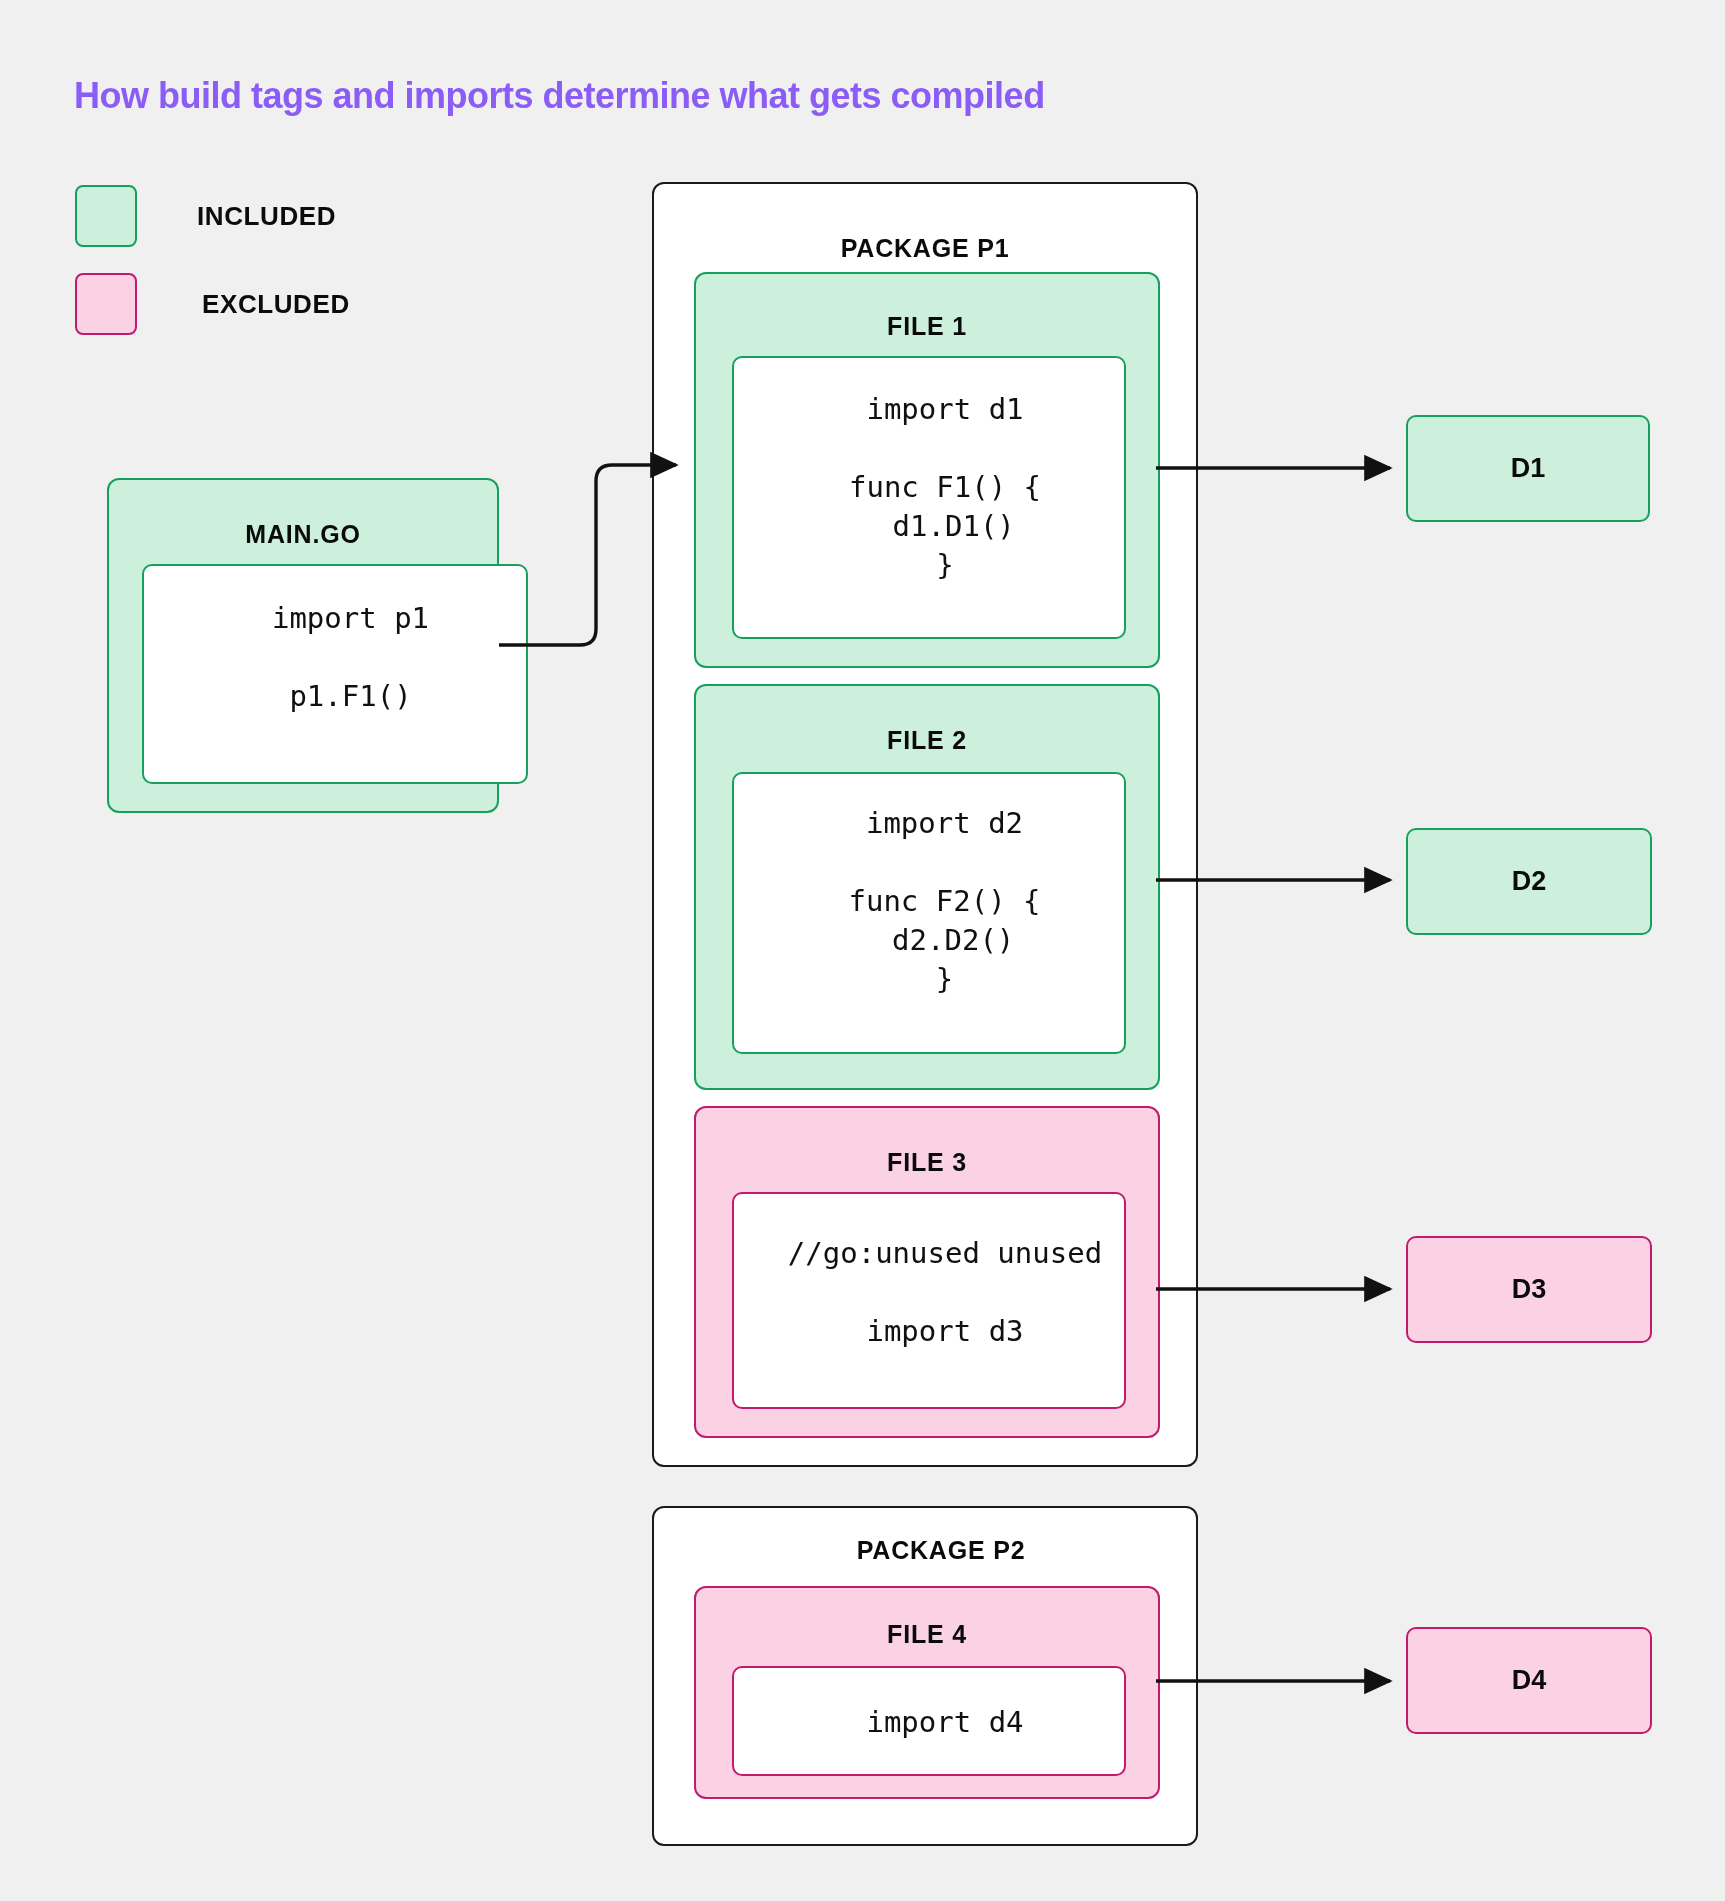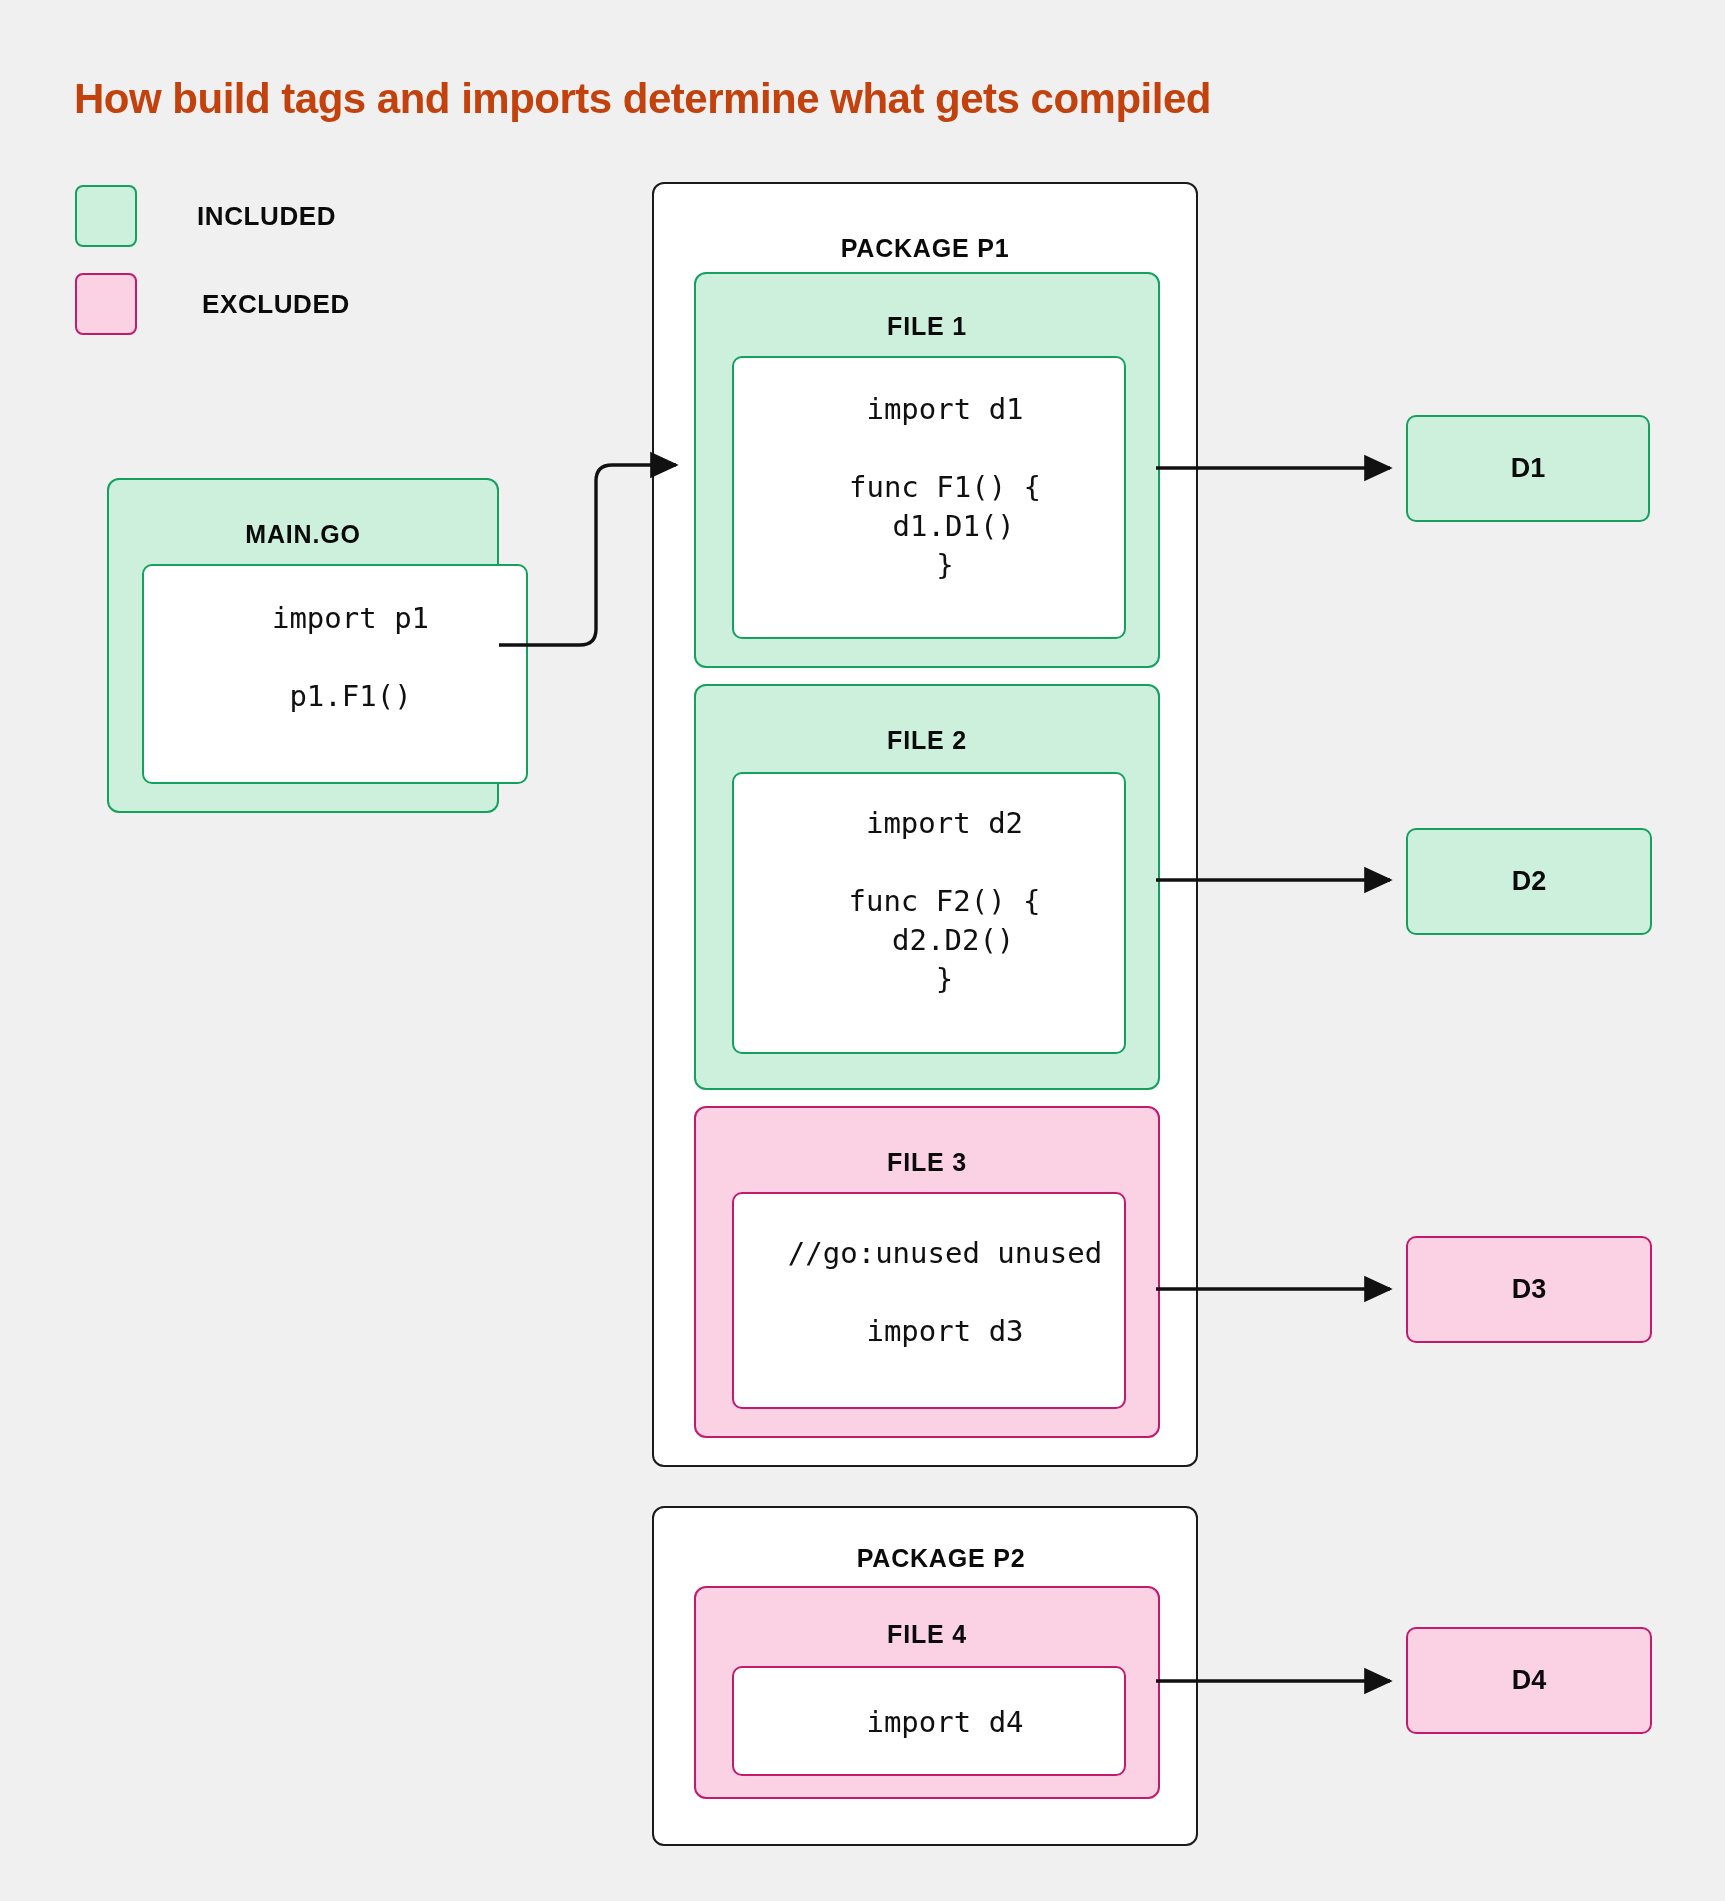--- a/index.html
+++ b/index.html
@@ -14,24 +14,24 @@
     overflow: hidden;
     font-family: "Liberation Sans", sans-serif;
     -webkit-font-smoothing: antialiased;
   }
 
   
   #title {
     position: absolute;
     left: 74px;
     top: 75px;
-    font-size: 42px;
+    font-size: 36px;
     font-weight: bold;
     letter-spacing: -0.5px;
-    color: #c2410c;
+    color: #8b5cf6;
     white-space: nowrap;
   }
 
   
   .legend-row {
     position: absolute;
     display: flex;
     align-items: center;
   }
   .legend-swatch {
@@ -158,21 +158,21 @@
     left: 36px; top: 84px;
     width: 394px; height: 217px;
     padding: 40px 0 0 32px;
   }
 
   
   #pkg2 {
     left: 652px; top: 1506px;
     width: 546px; height: 340px;
   }
-  #pkg2 .pkg-title { top: 36px; padding-left: 32px; }
+  #pkg2 .pkg-title { top: 28px; padding-left: 32px; }
 
   #file4 {
     left: 40px; top: 78px;
     width: 466px; height: 213px;
   }
   #file4 .file-title { top: 32px; }
   #file4 .codebox {
     left: 36px; top: 78px;
     width: 394px; height: 110px;
     padding: 35px 0 0 32px;

